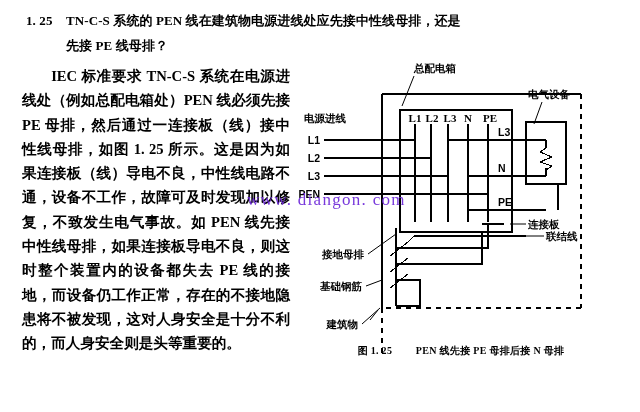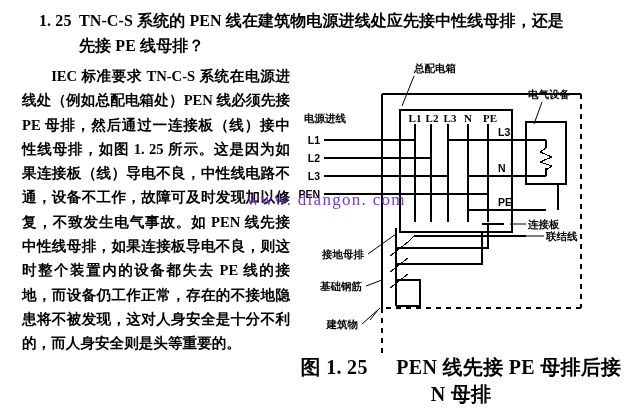--- a/index.html
+++ b/index.html
@@ -16,24 +16,23 @@
     color: #000000;
   }
 
   
   #heading {
     position: absolute;
     left: 26px;
     top: 8px;
     width: 592px;
     font-weight: bold;
-    font-size: 16px;
+    font-size: 13px;
     line-height: 25px;
     letter-spacing: 0.1px;
-    margin-left: 13px;
   }
   #heading .num {
     display: inline-block;
     min-width: 40px;
   }
   #heading .hline2 {
     display: block;
     padding-left: 40px;
   }
 
@@ -63,25 +62,25 @@
     width: 344px;
     height: 348px;
     text-align: right;
   }
   #figure svg { display: block; }
 
   
   #caption {
     position: absolute;
     left: 296px;
-    top: 354px;
+    top: 344px;
     width: 330px;
     text-align: center;
     font-weight: bold;
-    font-size: 20px;
+    font-size: 10px;
     letter-spacing: 0.3px;
   }
 
   
   #watermark {
     position: absolute;
     left: 247px;
     top: 190px;
     font-family: "Liberation Serif", "DejaVu Serif", serif;
     font-size: 17px;

